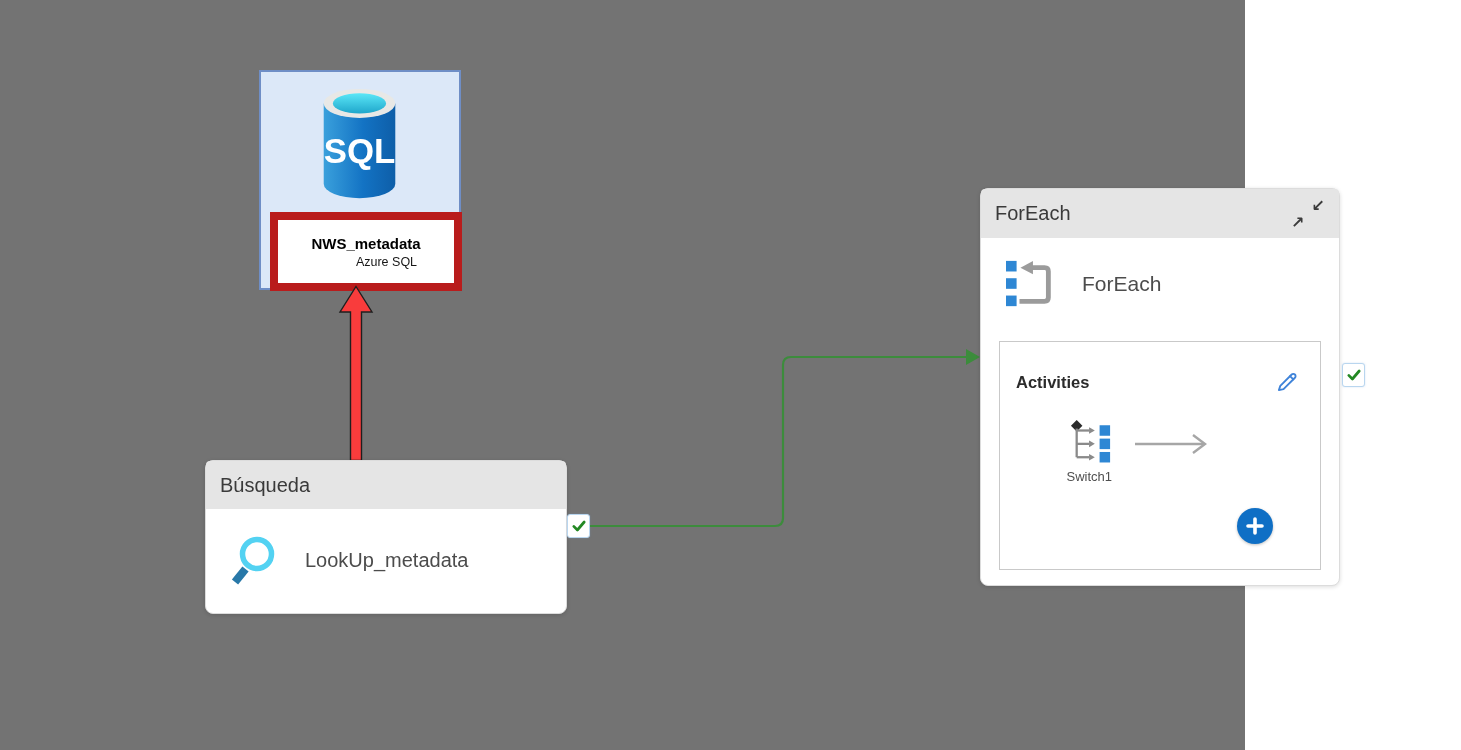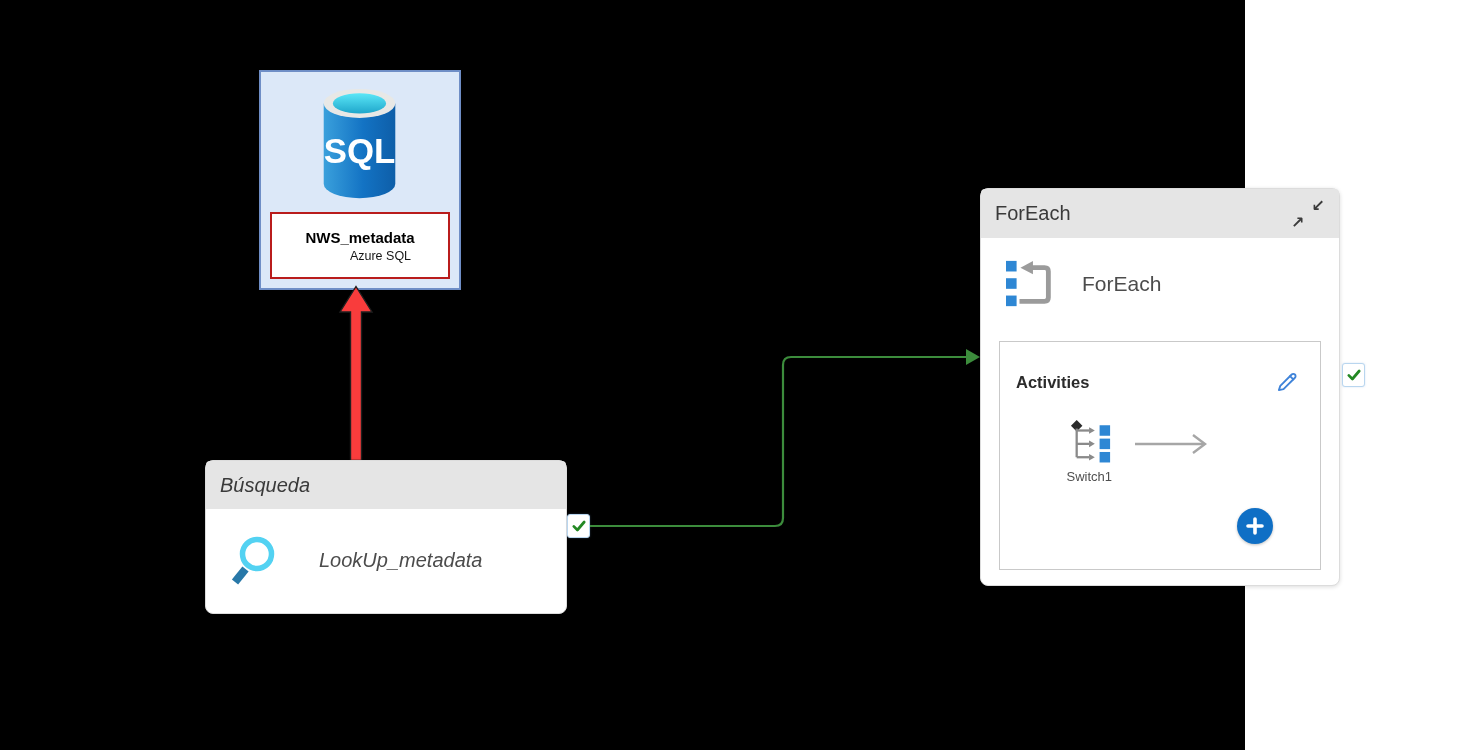--- a/index.html
+++ b/index.html
@@ -4,35 +4,35 @@
 <style>
   html, body {
     margin: 0; padding: 0;
     background: #ffffff;
     font-family: "Liberation Sans", "DejaVu Sans", sans-serif;
     overflow: hidden;
   }
   .canvas {
     position: relative;
     width: 1245px; height: 750px;
-    background: #000000;
+    background: #737373;
   }
   
   .dataset-node {
     position: absolute; left: 259px; top: 70px;
     width: 198px; height: 216px;
     background: var(--dataset-fill, #dce8f8);
     border: 2px solid var(--dataset-border, #6f8ec6);
   }
   .sql-icon { position: absolute; left: 50px; top: 14px; }
   .dataset-label-box {
     position: absolute; left: 9px; top: 140px;
     width: 176px; height: 63px;
     background: #ffffff;
-    border: 2px solid #b91c1c;
+    border: 8px solid #b91c1c;
     display: flex; flex-direction: column;
     align-items: center; justify-content: center;
   }
   .dataset-name { font-weight: bold; font-size: 15px; color: #000; }
   .dataset-type { font-size: 12.5px; color: #161616; margin-top: 3px; margin-left: 41px; }
 
   
   .red-arrow-svg { position: absolute; left: 336px; top: 285px; }
   .red-arrow-shape { fill: var(--arrow-red, #f93c3c); stroke: #1f1f1f; stroke-width: 1.4; }
 
@@ -48,27 +48,27 @@
     background: var(--header-gray, #e5e5e5);
     color: #3a3a3a;
     font-size: 20px;
     display: flex; align-items: center;
     border-radius: 4px 4px 0 0;
     padding: 0 14px;
     box-sizing: border-box;
   }
 
   
-  .lookup-box { left: 205px; top: 460px; width: 360px; height: 152px; font-style: italic; }
+  .lookup-box { left: 205px; top: 460px; width: 360px; height: 152px; }
   .lookup-box .activity-header { height: 48px; }
   .lookup-body {
     height: 103px; display: flex; align-items: center;
   }
   .magnifier-icon { margin-left: 22px; flex: none; }
-  .lookup-name { font-size: 20px; color: #4c4c4c; margin-left: 41px; }
+  .lookup-name { font-size: 20px; color: #4c4c4c; margin-left: 27px; }
 
   
   .port-check {
     position: absolute;
     width: 21px; height: 22px;
     background: #ffffff;
     border: 1px solid #b9d6ef;
     border-radius: 3px;
     display: flex; align-items: center; justify-content: center;
     box-shadow: 0 0 2px rgba(120,170,220,0.35);

